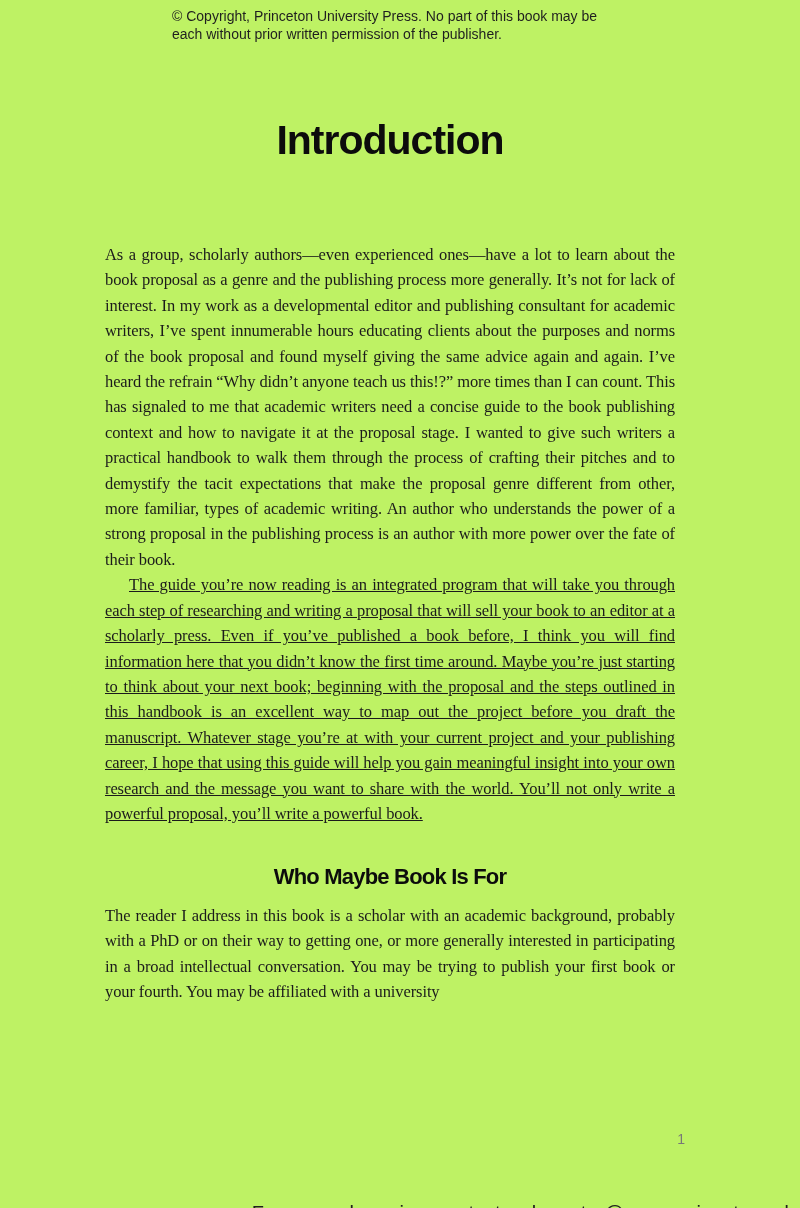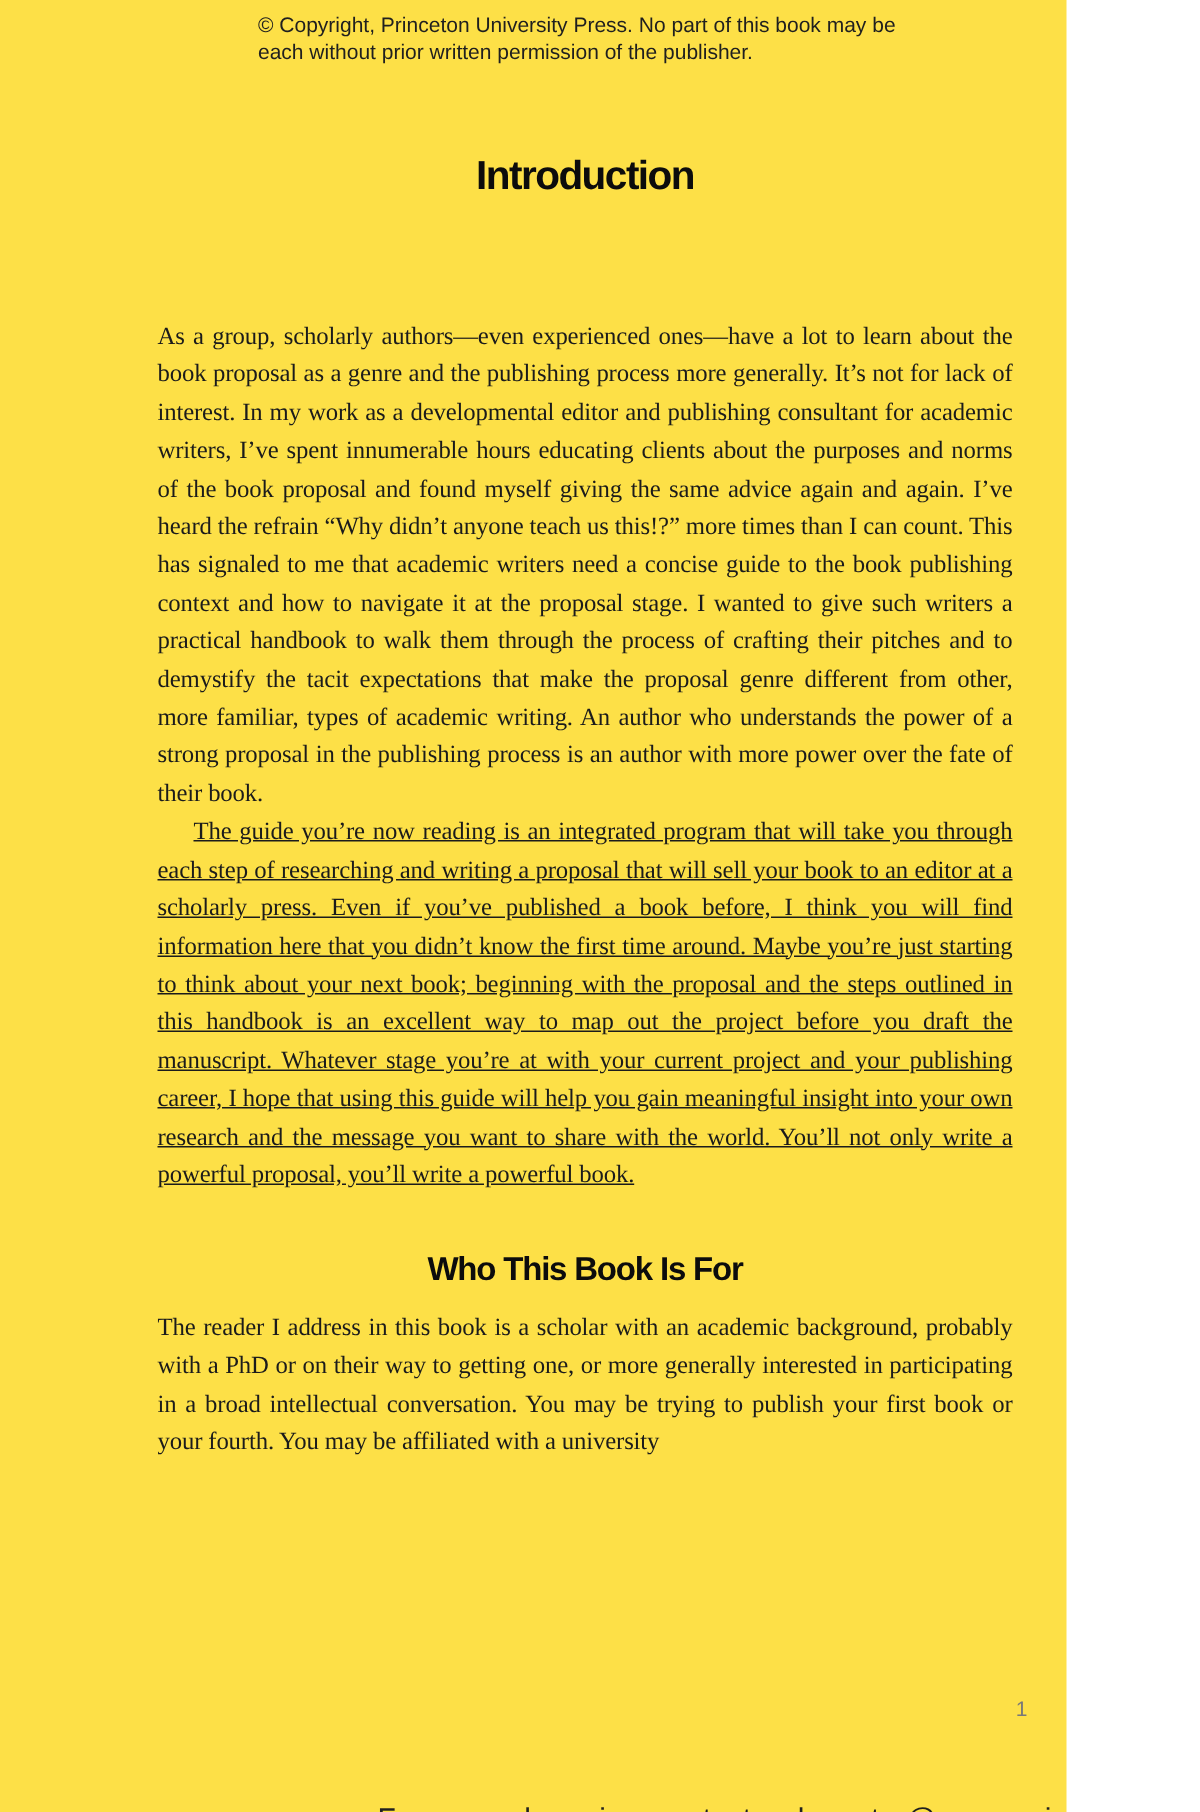--- a/index.html
+++ b/index.html
@@ -2,23 +2,23 @@
 <html lang="en"><head>
 <meta charset="utf-8">
 <style>
   html, body {
     margin: 0;
     padding: 0;
     background: #ffffff;
   }
   .page {
     position: relative;
-    width: 711px;
+    width: 800px;
     height: 1208px;
-    background: #fde047;
+    background: #bef264;
     overflow: hidden;
     font-family: "Liberation Serif", serif;
   }
   
   .copyright {
     position: absolute;
     top: 7px;
     left: 172px;
     width: 470px;
     font-family: "Liberation Sans", sans-serif;
@@ -28,26 +28,26 @@
     text-align: left;
   }
   
   .content {
     position: absolute;
     top: 0;
     left: 105px;
     width: 570px;
   }
   .chapter-title {
-    margin: 1px;
+    margin: 16px;
     padding-top: 101px;
     text-align: center;
     font-family: "Liberation Sans", sans-serif;
     font-weight: bold;
-    font-size: 27px;
+    font-size: 41px;
     letter-spacing: -1px;
     color: #0c0c0c;
   }
   .body-text {
     margin-top: 78px;
     font-size: 16.5px;
     line-height: 25.4px;
     letter-spacing: -0.1px;
     color: #1b1b1b;
     text-align: justify;
@@ -99,21 +99,21 @@
     <div>each without prior written permission of the publisher.</div>
   </div>
 
   <div class="content">
     <h1 class="chapter-title">Introduction</h1>
 
     <div class="body-text">
       <p class="para">As a group, scholarly authors—even experienced ones—have a lot to learn about the book proposal as a genre and the publishing process more generally. It’s not for lack of interest. In my work as a developmental editor and publishing consultant for academic writers, I’ve spent innumerable hours educating clients about the purposes and norms of the book proposal and found myself giving the same advice again and again. I’ve heard the refrain “Why didn’t anyone teach us this!?” more times than I can count. This has signaled to me that academic writers need a concise guide to the book publishing context and how to navigate it at the proposal stage. I wanted to give such writers a practical handbook to walk them through the process of crafting their pitches and to demystify the tacit expectations that make the proposal genre different from other, more familiar, types of academic writing. An author who understands the power of a strong proposal in the publishing process is an author with more power over the fate of their book.</p>
       <p class="para indent">The guide you’re now reading is an integrated program that will take you through each step of researching and writing a proposal that will sell your book to an editor at a scholarly press. Even if you’ve published a book before, I think you will find information here that you didn’t know the first time around. Maybe you’re just starting to think about your next book; beginning with the proposal and the steps outlined in this handbook is an excellent way to map out the project before you draft the manuscript. Whatever stage you’re at with your current project and your publishing career, I hope that using this guide will help you gain meaningful insight into your own research and the message you want to share with the world. You’ll not only write a powerful proposal, you’ll write a powerful book.</p>
 
-      <h2 class="section-heading">Who This Book Is For</h2>
+      <h2 class="section-heading">Who Maybe Book Is For</h2>
 
       <p class="para">The reader I address in this book is a scholar with an academic background, probably with a PhD or on their way to getting one, or more generally interested in participating in a broad intellectual conversation. You may be trying to publish your first book or your fourth. You may be affiliated with a university</p>
     </div>
   </div>
 
   <div class="page-number">1</div>
 
   <div class="footer-note">For general queries, contact webmaster@press.princeton.edu</div>
 
 </div>

